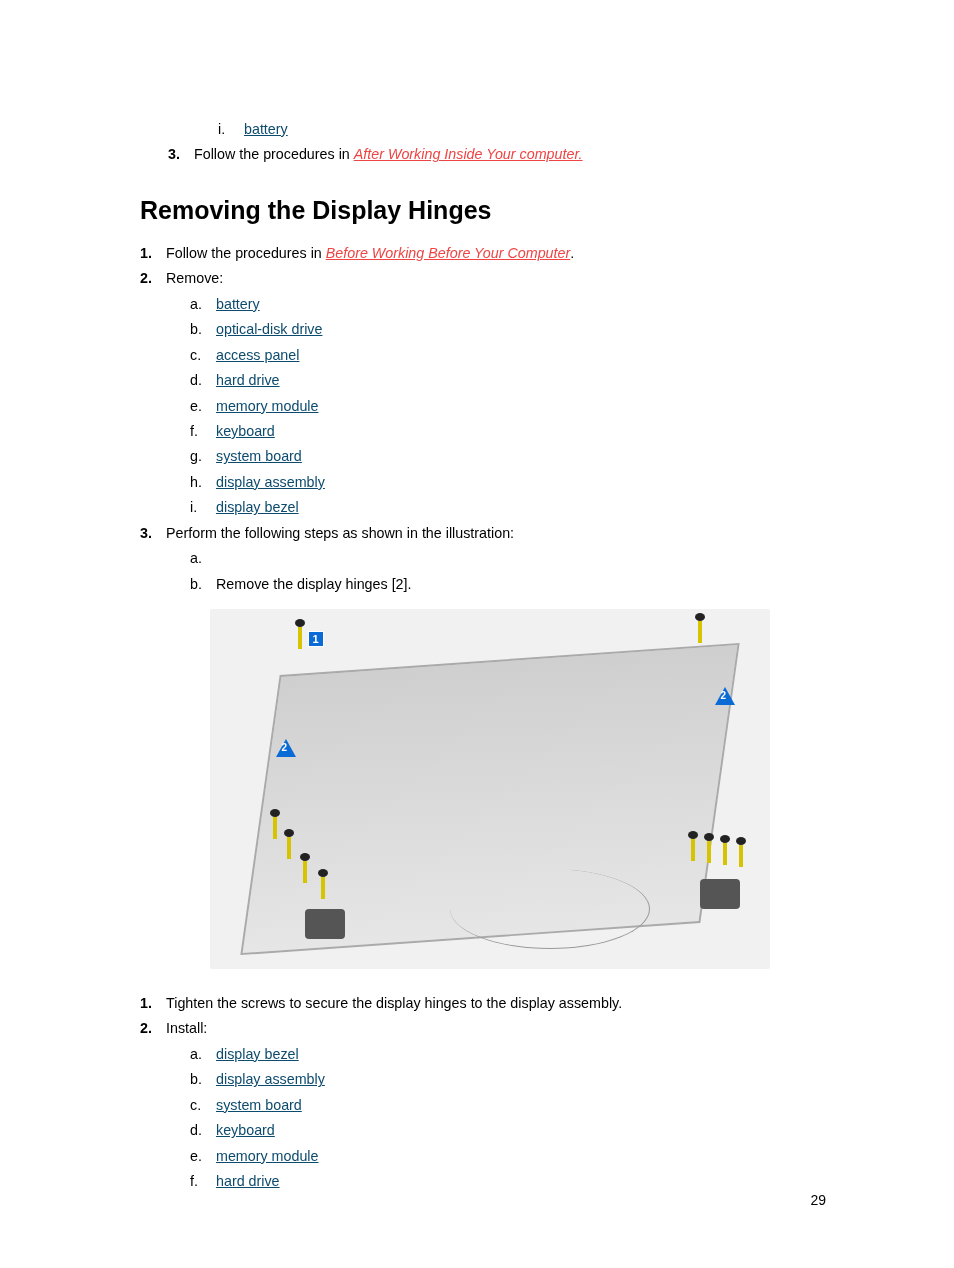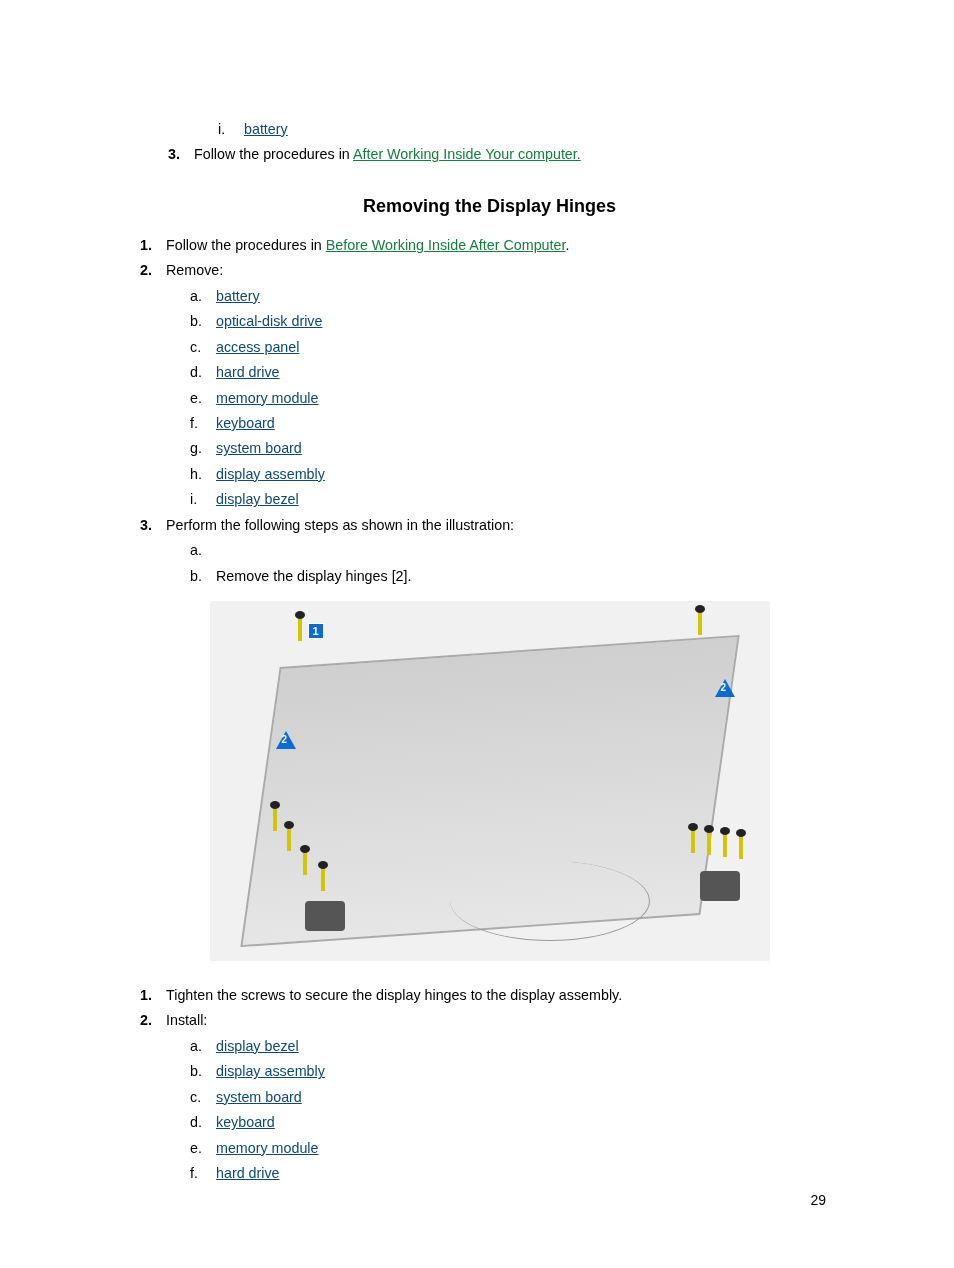--- a/index.html
+++ b/index.html
@@ -12,23 +12,23 @@
     color: #000;
   }
   .page {
     padding: 117px 115px 60px 140px;
   }
   .intro-list { margin-left: 28px; margin-bottom: 30px; }
   .sub-list { margin-left: 50px; margin-top: 2px; }
   .ol-row { display: flex; margin-bottom: 4px; font-size: 14.3px; line-height: 1.5; }
   .ol-marker { font-weight: bold; min-width: 26px; text-align: left; }
   .ol-sub-marker { min-width: 26px; text-align: left; }
-  .link { color: #15803d; text-decoration: underline; }
+  .link { color: #ef4444; text-decoration: underline; font-style: italic; }
   .linkplain { color: #0c4a6e; text-decoration: underline; }
-  h2 { font-size: 18px; font-weight: bold; margin-bottom: 18px; margin-top: 6px; text-align: center; }
+  h2 { font-size: 25px; font-weight: bold; margin-bottom: 18px; margin-top: 6px; }
   .section-list { margin-bottom: 8px; }
   .illustration {
     width: 560px;
     height: 360px;
     margin: 14px auto 24px auto;
     position: relative;
     background: #f1f1f1;
     border-radius: 2px;
   }
   .display-back {
@@ -109,21 +109,21 @@
       </span>
     </div>
   </div>
 
   <h2>Removing the Display Hinges</h2>
 
   <div class="section-list">
     <div class="ol-row">
       <span class="ol-marker">1.</span>
       <span>
-        <span>Follow the procedures in </span><a class="link">Before Working Inside After Computer</a><span>.</span>
+        <span>Follow the procedures in </span><a class="link">Before Working Before Your Computer</a><span>.</span>
       </span>
     </div>
     <div class="ol-row">
       <span class="ol-marker">2.</span>
       <span>Remove:</span>
     </div>
     <div class="sub-list tight" id="removing-sub">
         <div class="ol-row">
           <span class="ol-sub-marker">a.</span>
           <span><a class="linkplain">battery</a></span>

